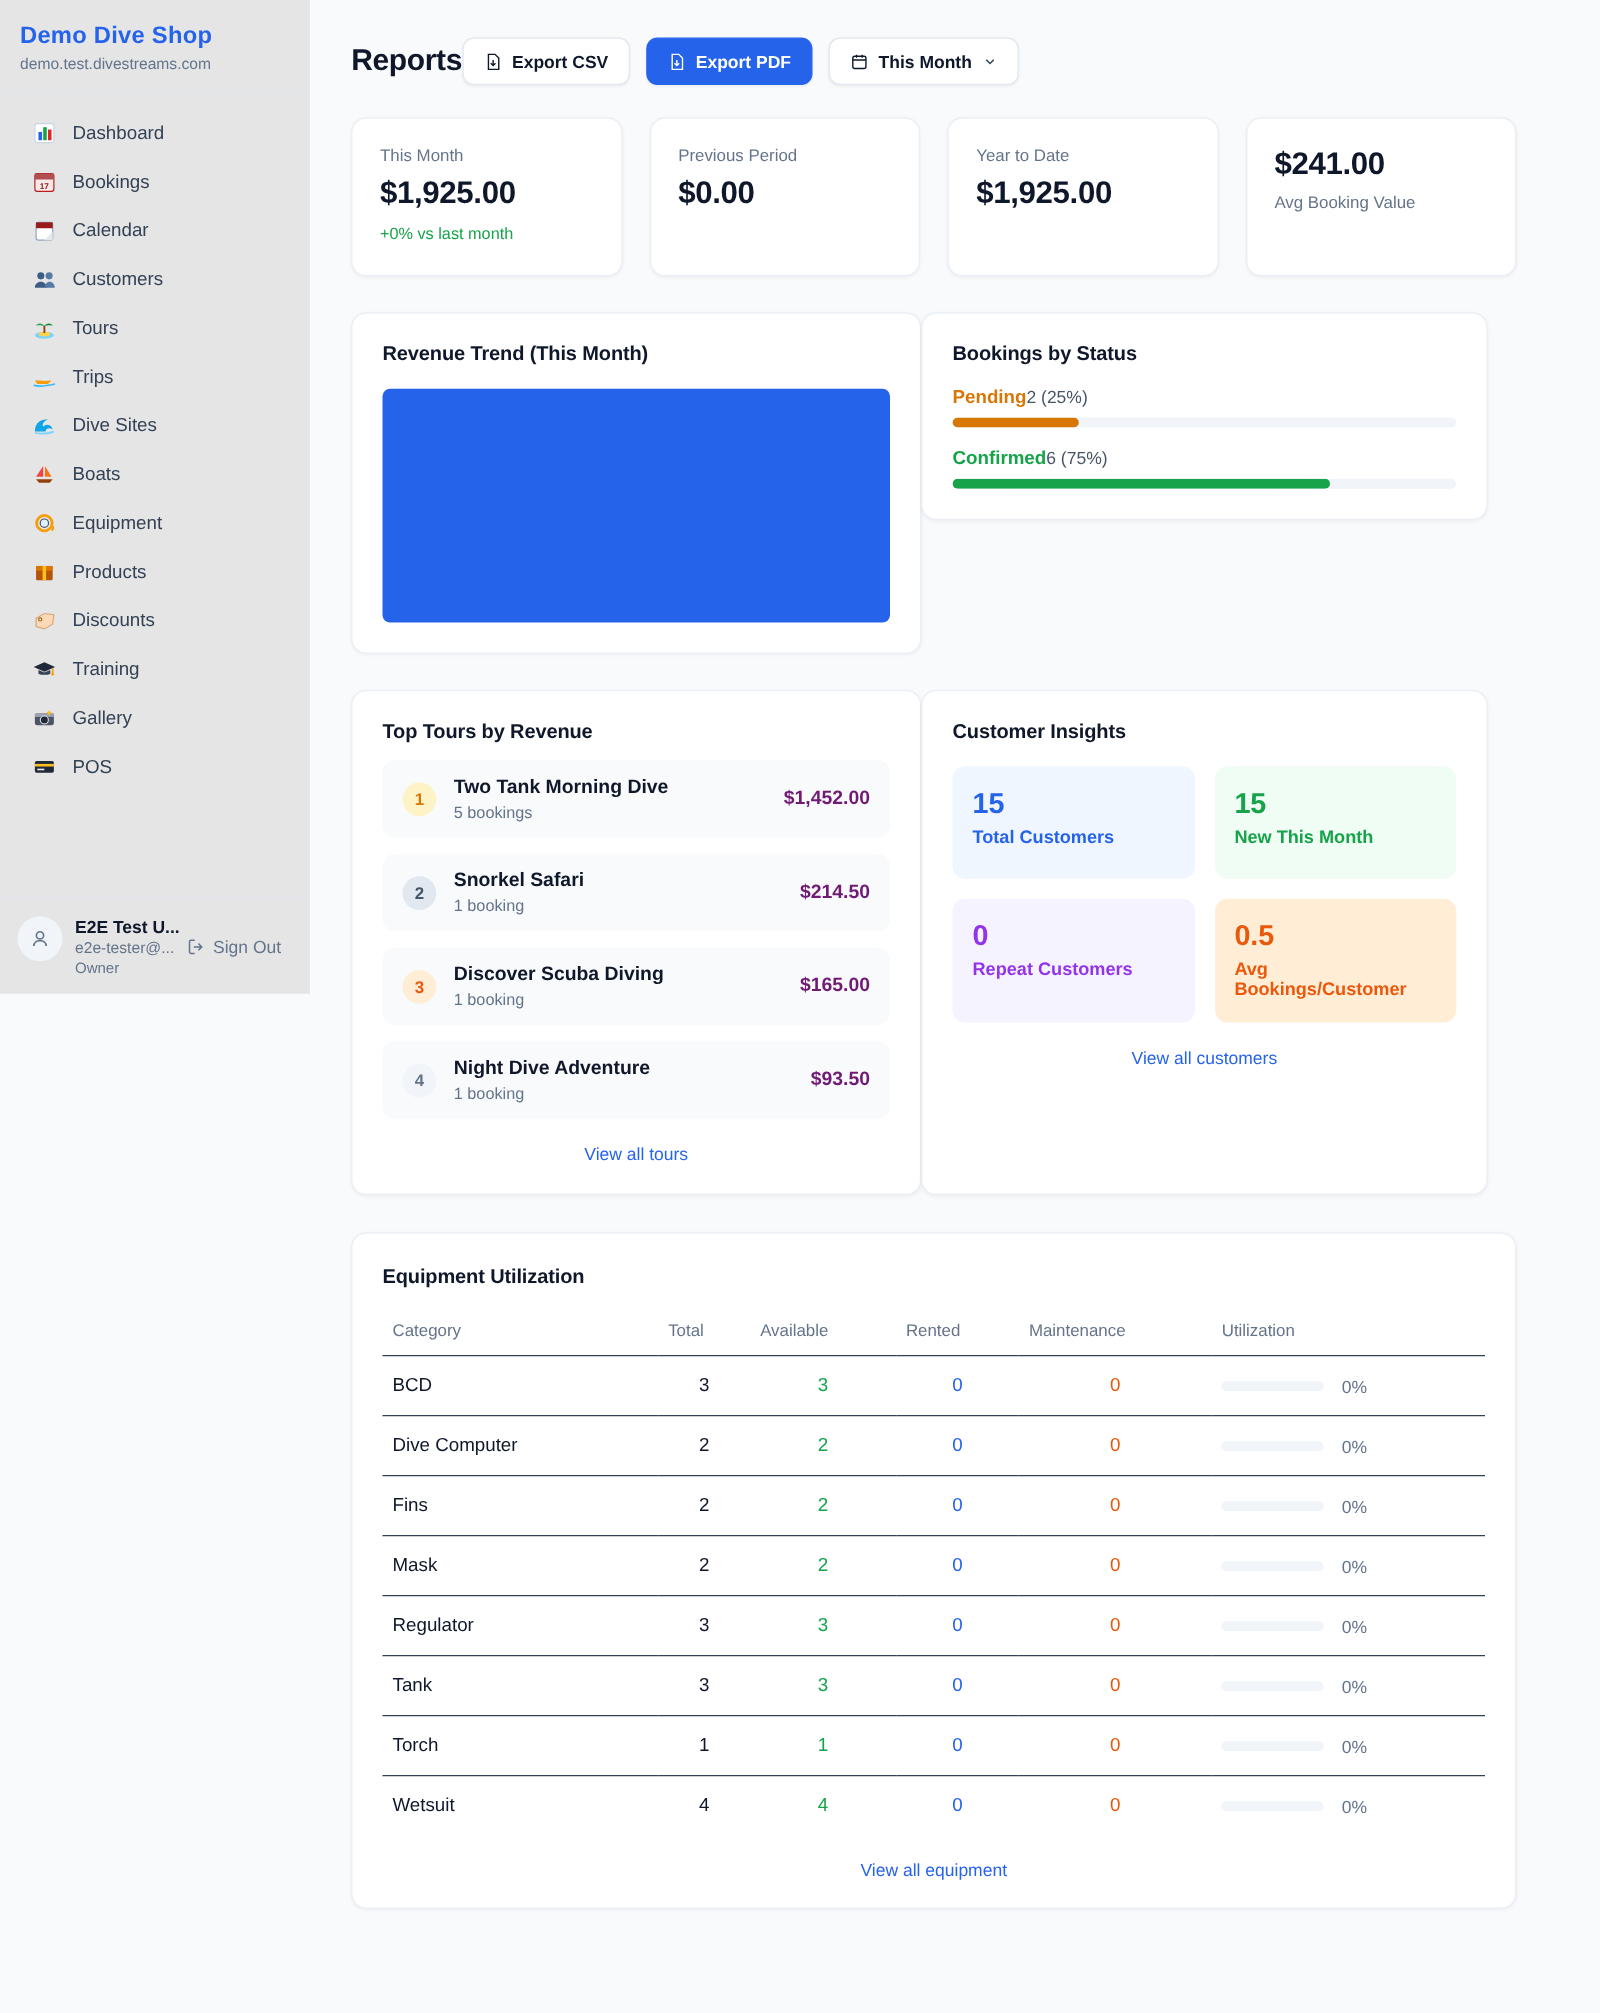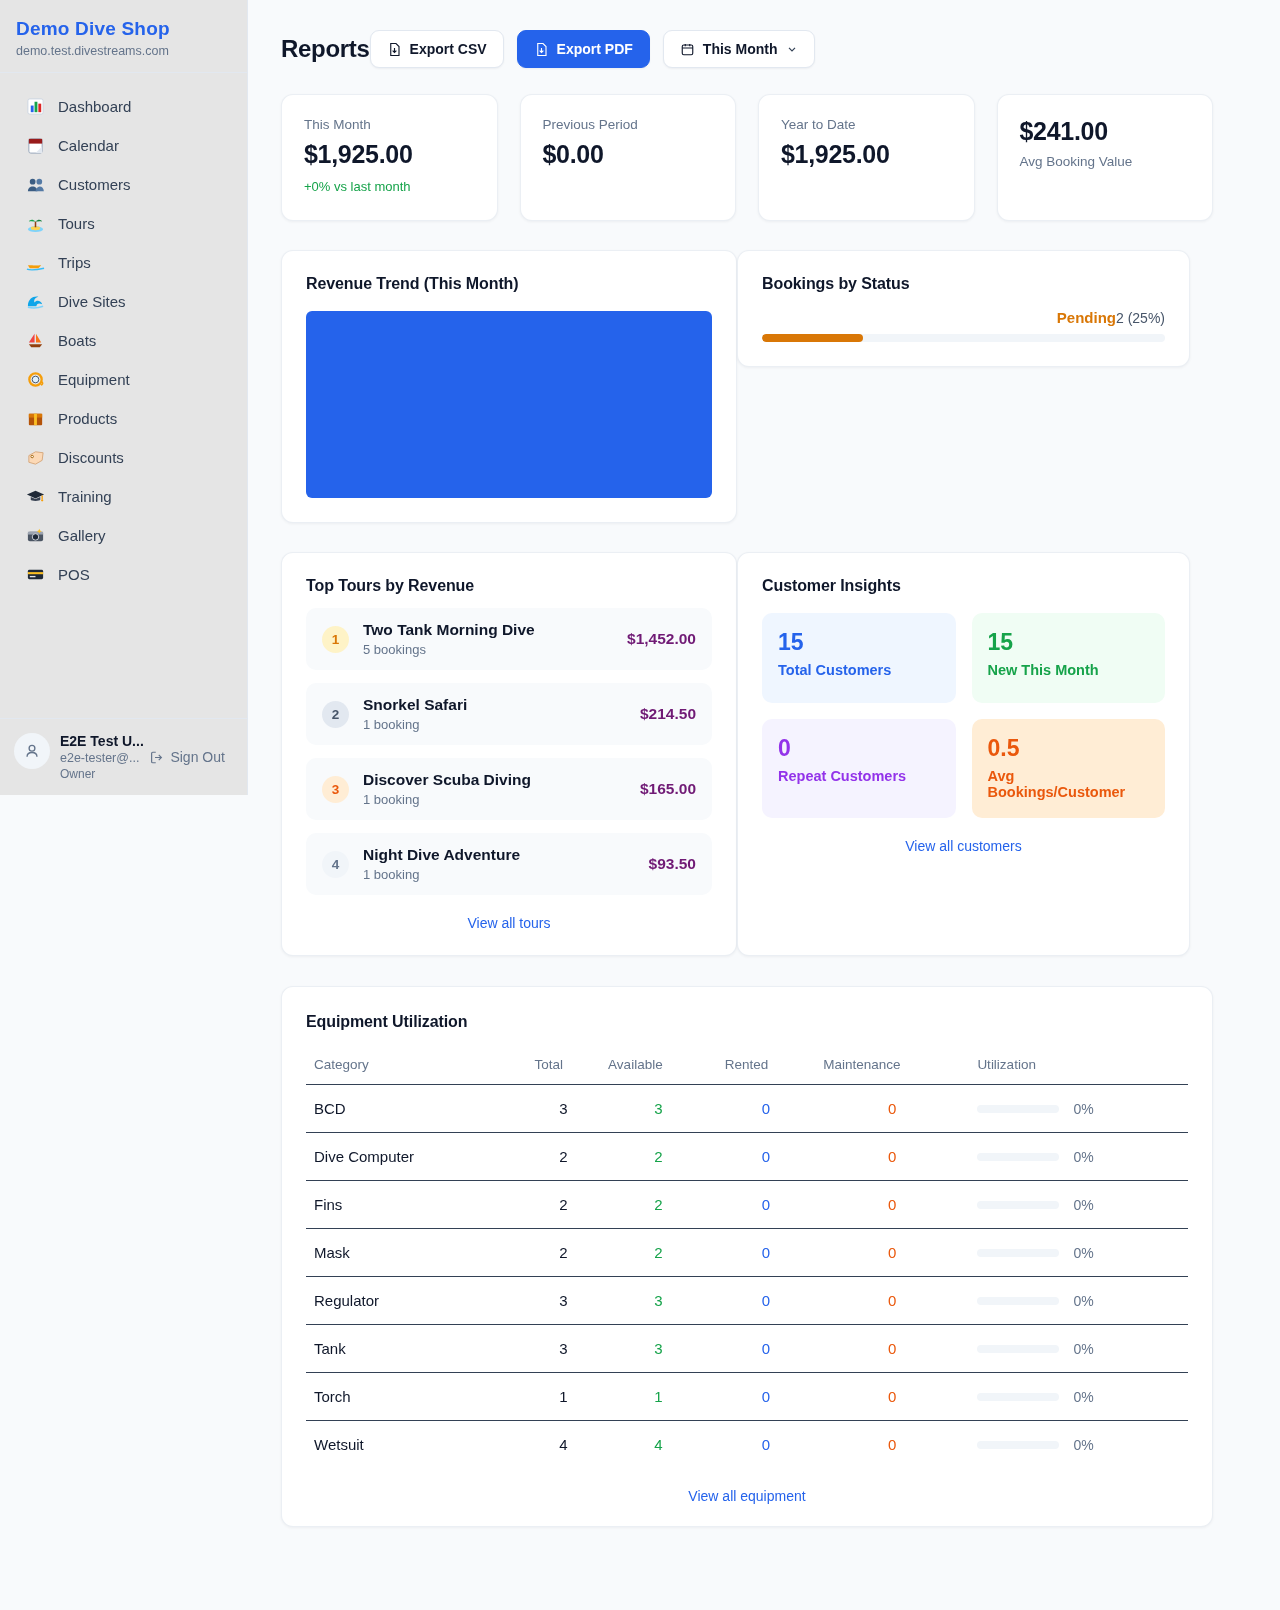--- a/index.html
+++ b/index.html
@@ -50,21 +50,21 @@
 
   .two-col { display:grid; grid-template-columns:456px 453px; align-items:start; margin-top:29px; }
   .card-pad { padding:24px; }
   .card-title { font-size:16px; font-weight:700; letter-spacing:-.1px; }
 
   
   .chart-block { margin-top:18px; height:187px; border-radius:6px; }
 
   
   .status-row { margin-top:16px; }
-  .status-line { display:flex; justify-content:flex-end; align-items:baseline; }
+  .status-line { display:flex; justify-content:flex-start; align-items:baseline; }
   .status-label { font-size:15px; font-weight:700; }
   .status-count { font-size:14px; color:#475569; }
   .bar-track { margin-top:8px; height:8px; border-radius:99px; background:#f1f5f9; overflow:hidden; }
   .bar-fill { height:100%; border-radius:99px; }
 
   
   .tour-row { display:flex; align-items:center; gap:14px; background:#f8fafc; border-radius:10px;
               padding:13px 16px; margin-top:13px; }
   .rank-badge { width:27px; height:27px; border-radius:50%; display:flex; align-items:center; justify-content:center;
                 font-size:13.5px; font-weight:700; flex:0 0 27px; }
@@ -114,20 +114,30 @@
             <rect x="5" y="9" width="3" height="7" fill="#2563eb"></rect>
             <rect x="9" y="5" width="3" height="11" fill="#16a34a"></rect>
             <rect x="13" y="7" width="3" height="9" fill="#dc2626"></rect>
           </svg>
         </span>
       <span>Dashboard</span>
     </div>
     <div class="nav-item">
       <span class="nav-icon">
           <svg viewBox="0 0 20 20">
+            <rect x="2" y="3" width="16" height="15" rx="2" fill="#fde8e8" stroke="#b91c1c"></rect>
+            <rect x="2" y="3" width="16" height="5" fill="#b05050"></rect>
+            <text x="10" y="16" font-size="7" fill="#7f1d1d" text-anchor="middle" font-weight="bold">17</text>
+          </svg>
+        </span>
+      <span>Bookings</span>
+    </div>
+    <div class="nav-item">
+      <span class="nav-icon">
+          <svg viewBox="0 0 20 20">
             <rect x="3" y="3" width="14" height="15" rx="2" fill="#fff" stroke="#94a3b8"></rect>
             <rect x="3" y="3" width="14" height="5" fill="#991b1b"></rect>
             <path d="M10 18 L17 11 L17 18 Z" fill="#e2e8f0"></path>
           </svg>
         </span>
       <span>Calendar</span>
     </div>
     <div class="nav-item">
       <span class="nav-icon">
           <svg viewBox="0 0 20 20">
@@ -329,20 +339,29 @@
       <div class="card-title">Bookings by Status</div>
       <div class="status-row">
         <div class="status-line">
           <span class="status-label" style="color: rgb(217, 119, 6);">Pending</span>
           <span class="status-count">2 (25%)</span>
         </div>
         <div class="bar-track">
           <div class="bar-fill" style="width: 25%; background: rgb(217, 119, 6);"></div>
         </div>
       </div>
+      <div class="status-row">
+        <div class="status-line">
+          <span class="status-label" style="color: rgb(22, 163, 74);">Confirmed</span>
+          <span class="status-count">6 (75%)</span>
+        </div>
+        <div class="bar-track">
+          <div class="bar-fill" style="width: 75%; background: rgb(22, 163, 74);"></div>
+        </div>
+      </div>
     </div>
   </div>
 
   <div class="two-col" style="align-items:stretch;">
     <div class="card card-pad">
       <div class="card-title">Top Tours by Revenue</div>
 
       <div class="tour-row">
         <span class="rank-badge" style="background: rgb(254, 243, 199); color: rgb(217, 119, 6);">1</span>
         <span class="tour-meta">

